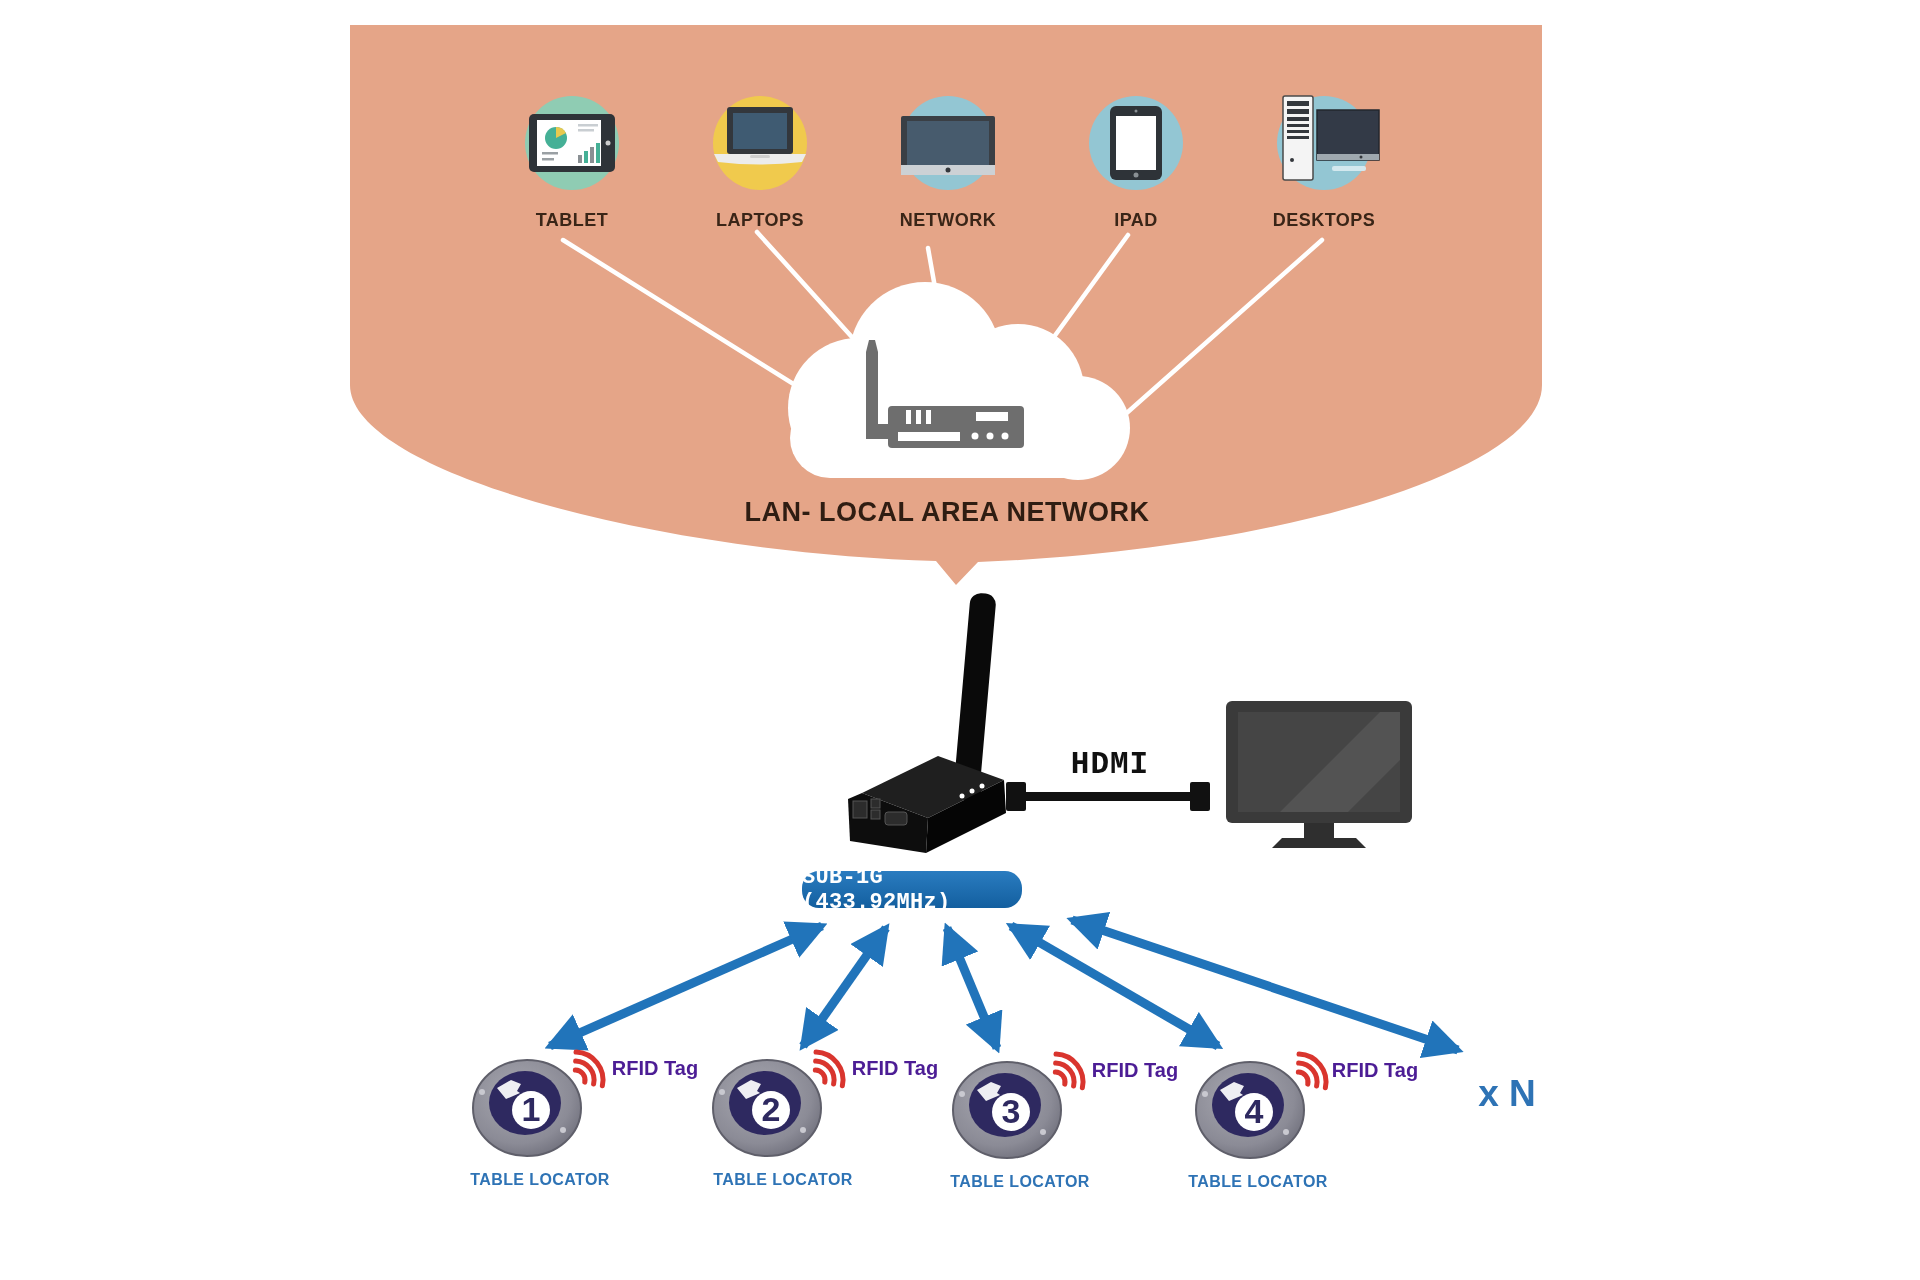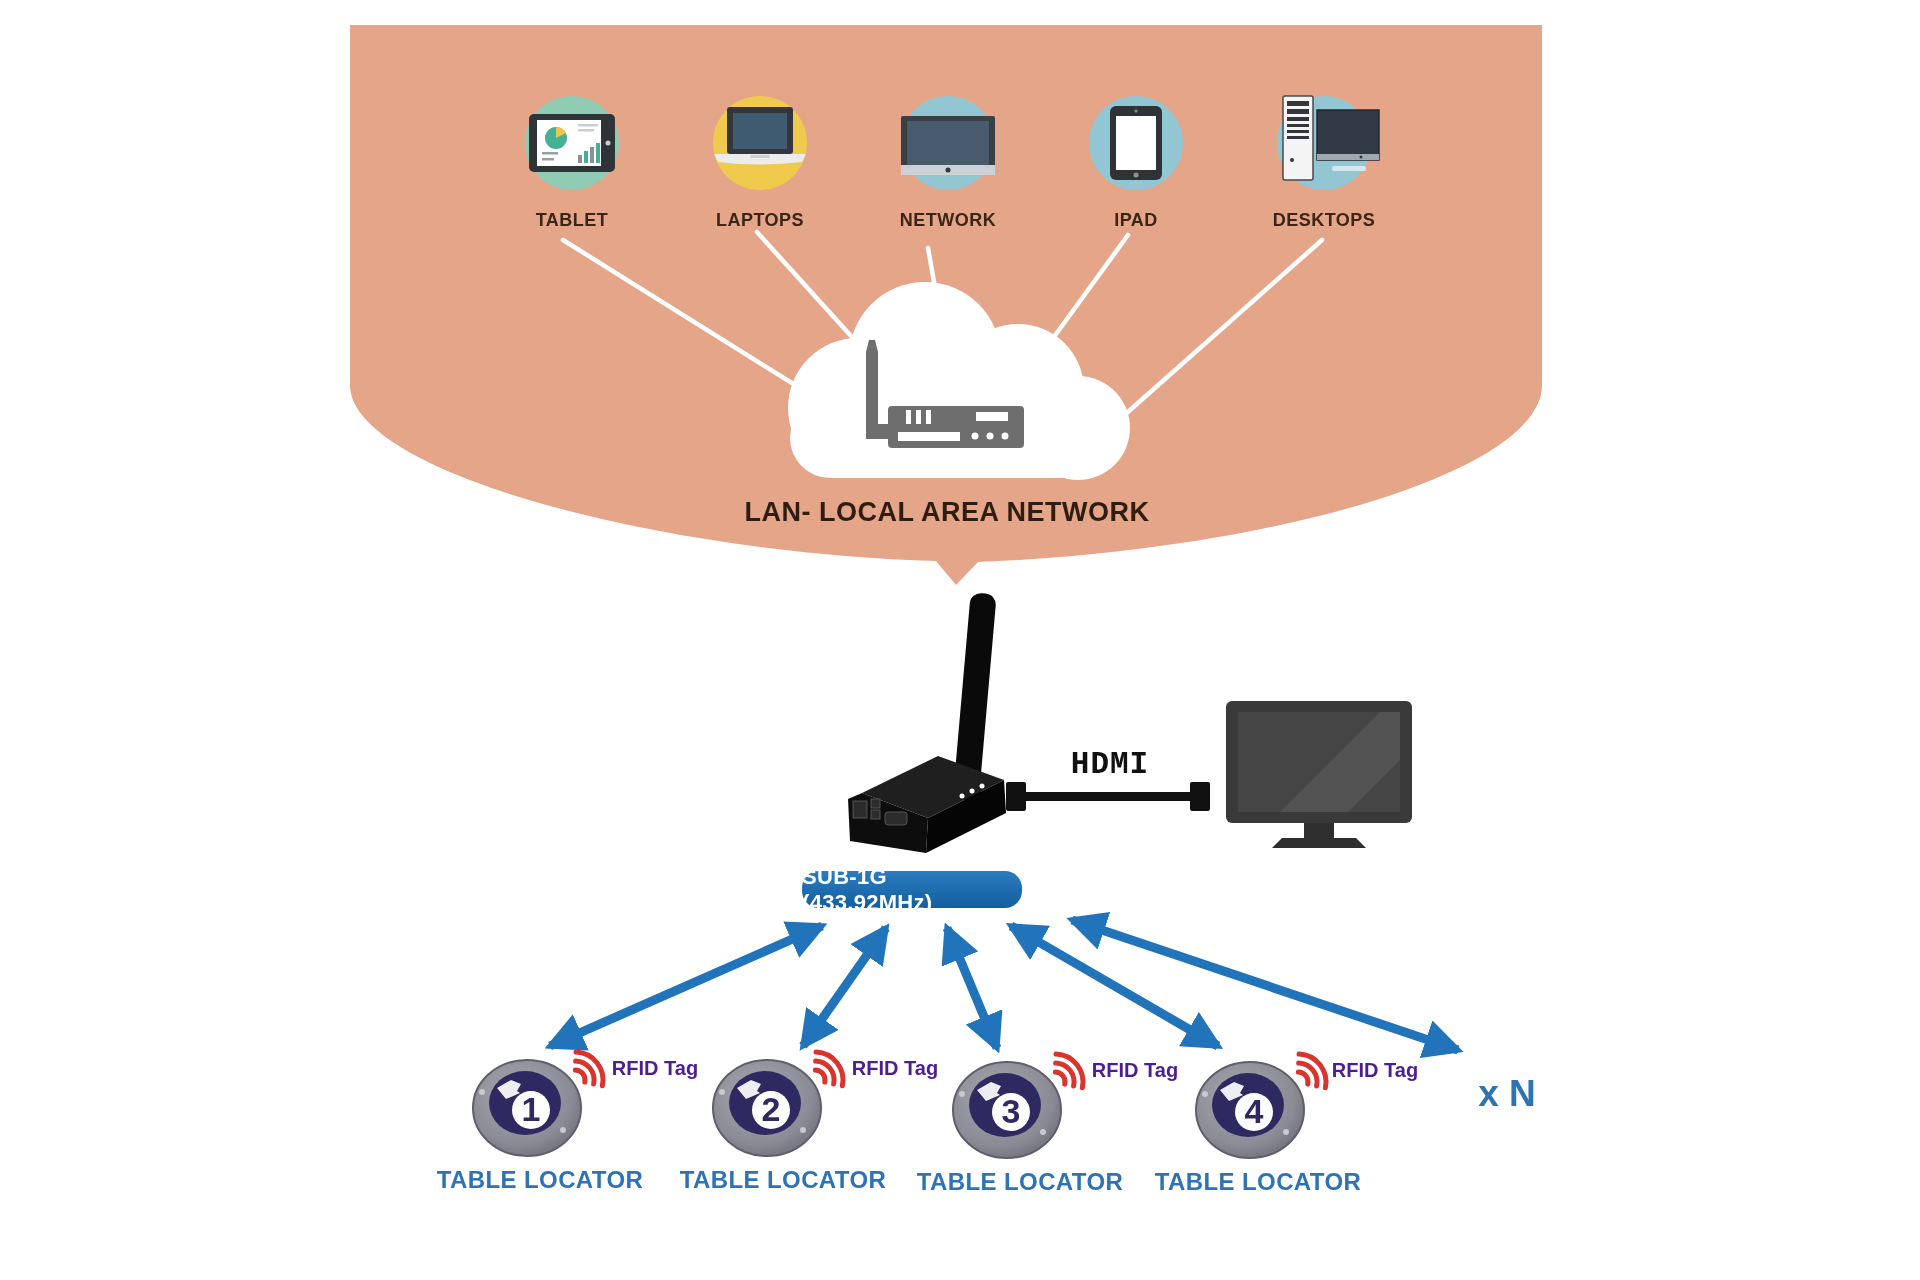--- a/index.html
+++ b/index.html
@@ -8,25 +8,25 @@
     font-family:"Liberation Sans",sans-serif;
   }
   #art{position:absolute;left:0;top:0;}
   .lbl{position:absolute;transform:translate(-50%,-50%);white-space:nowrap;font-weight:bold;text-align:center;}
   .device-lbl{font-size:18px;color:#3a2517;letter-spacing:.5px;}
   .lan-lbl{font-size:27px;color:#2f1d12;letter-spacing:.5px;}
   .hdmi-lbl{font-size:31px;color:#111;letter-spacing:1px;font-family:Liberation Mono, monospace;}
   .pill{
     position:absolute;left:802px;top:871px;width:220px;height:37px;
     background:linear-gradient(#2a7cc0,#135f9f);border-radius:17px;
-    display:flex;align-items:center;justify-content:center;
+    display:flex;align-items:center;justify-content:center;font-family:Liberation Mono, monospace;
   }
   .pill span{color:#fff;font-weight:bold;font-size:22px;letter-spacing:.3px;}
   .rfid-lbl{font-size:20px;color:#4c1d95;}
-  .locator-lbl{font-size:24px;color:#2e73b5;letter-spacing:.4px;}
+  .locator-lbl{font-size:16px;color:#2e73b5;letter-spacing:.4px;}
   .xn-lbl{font-size:37px;color:#2e73b5;margin-left:28px;}
 </style>
 </head>
 <body>
 
 <div id="stage">
 
 <svg id="art" width="1920" height="1280" viewBox="0 0 1920 1280">
   <defs>
     <marker id="ah" viewBox="0 0 10 10" refX="8.5" refY="5" markerWidth="4.4" markerHeight="4.4" orient="auto-start-reverse">

